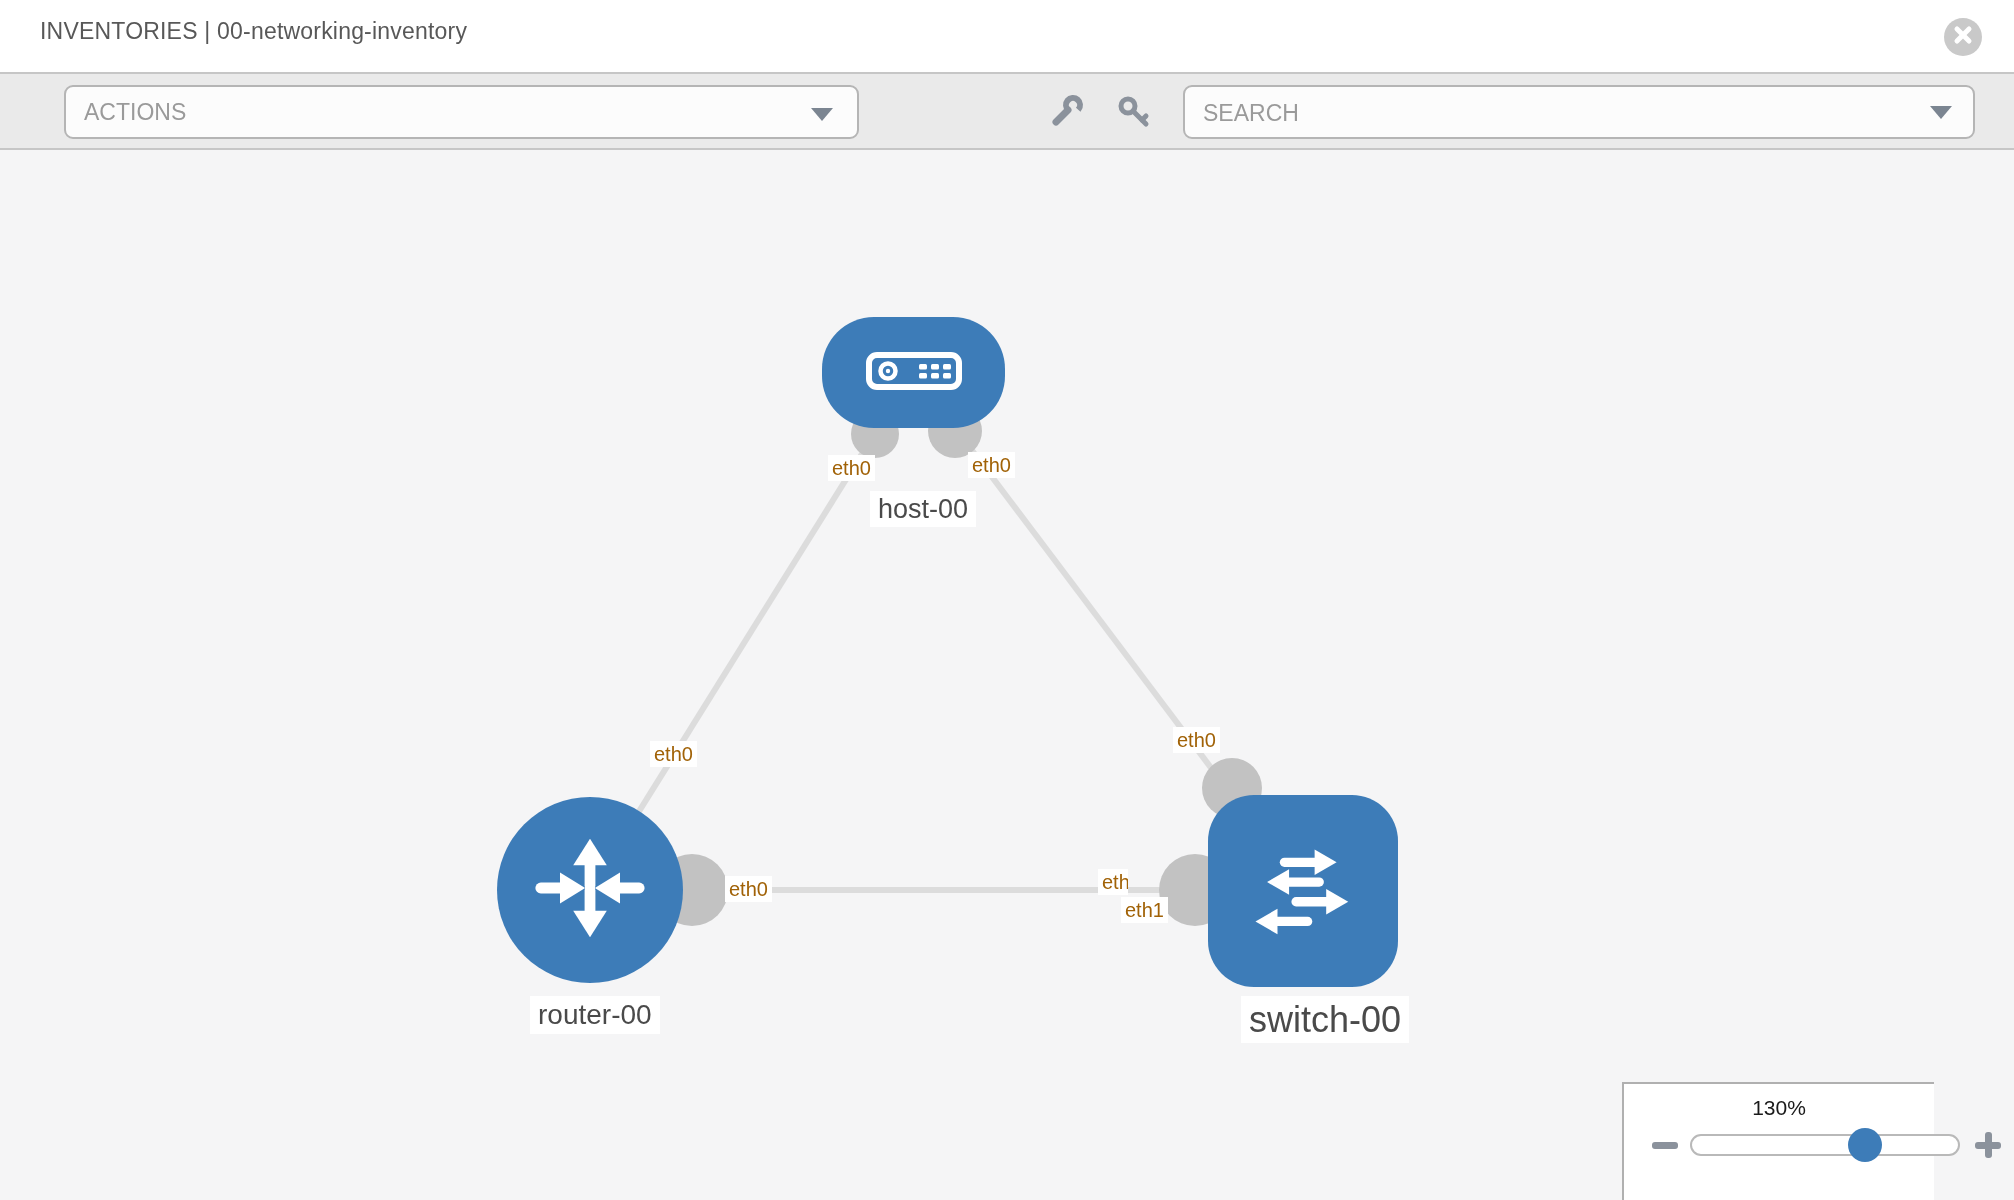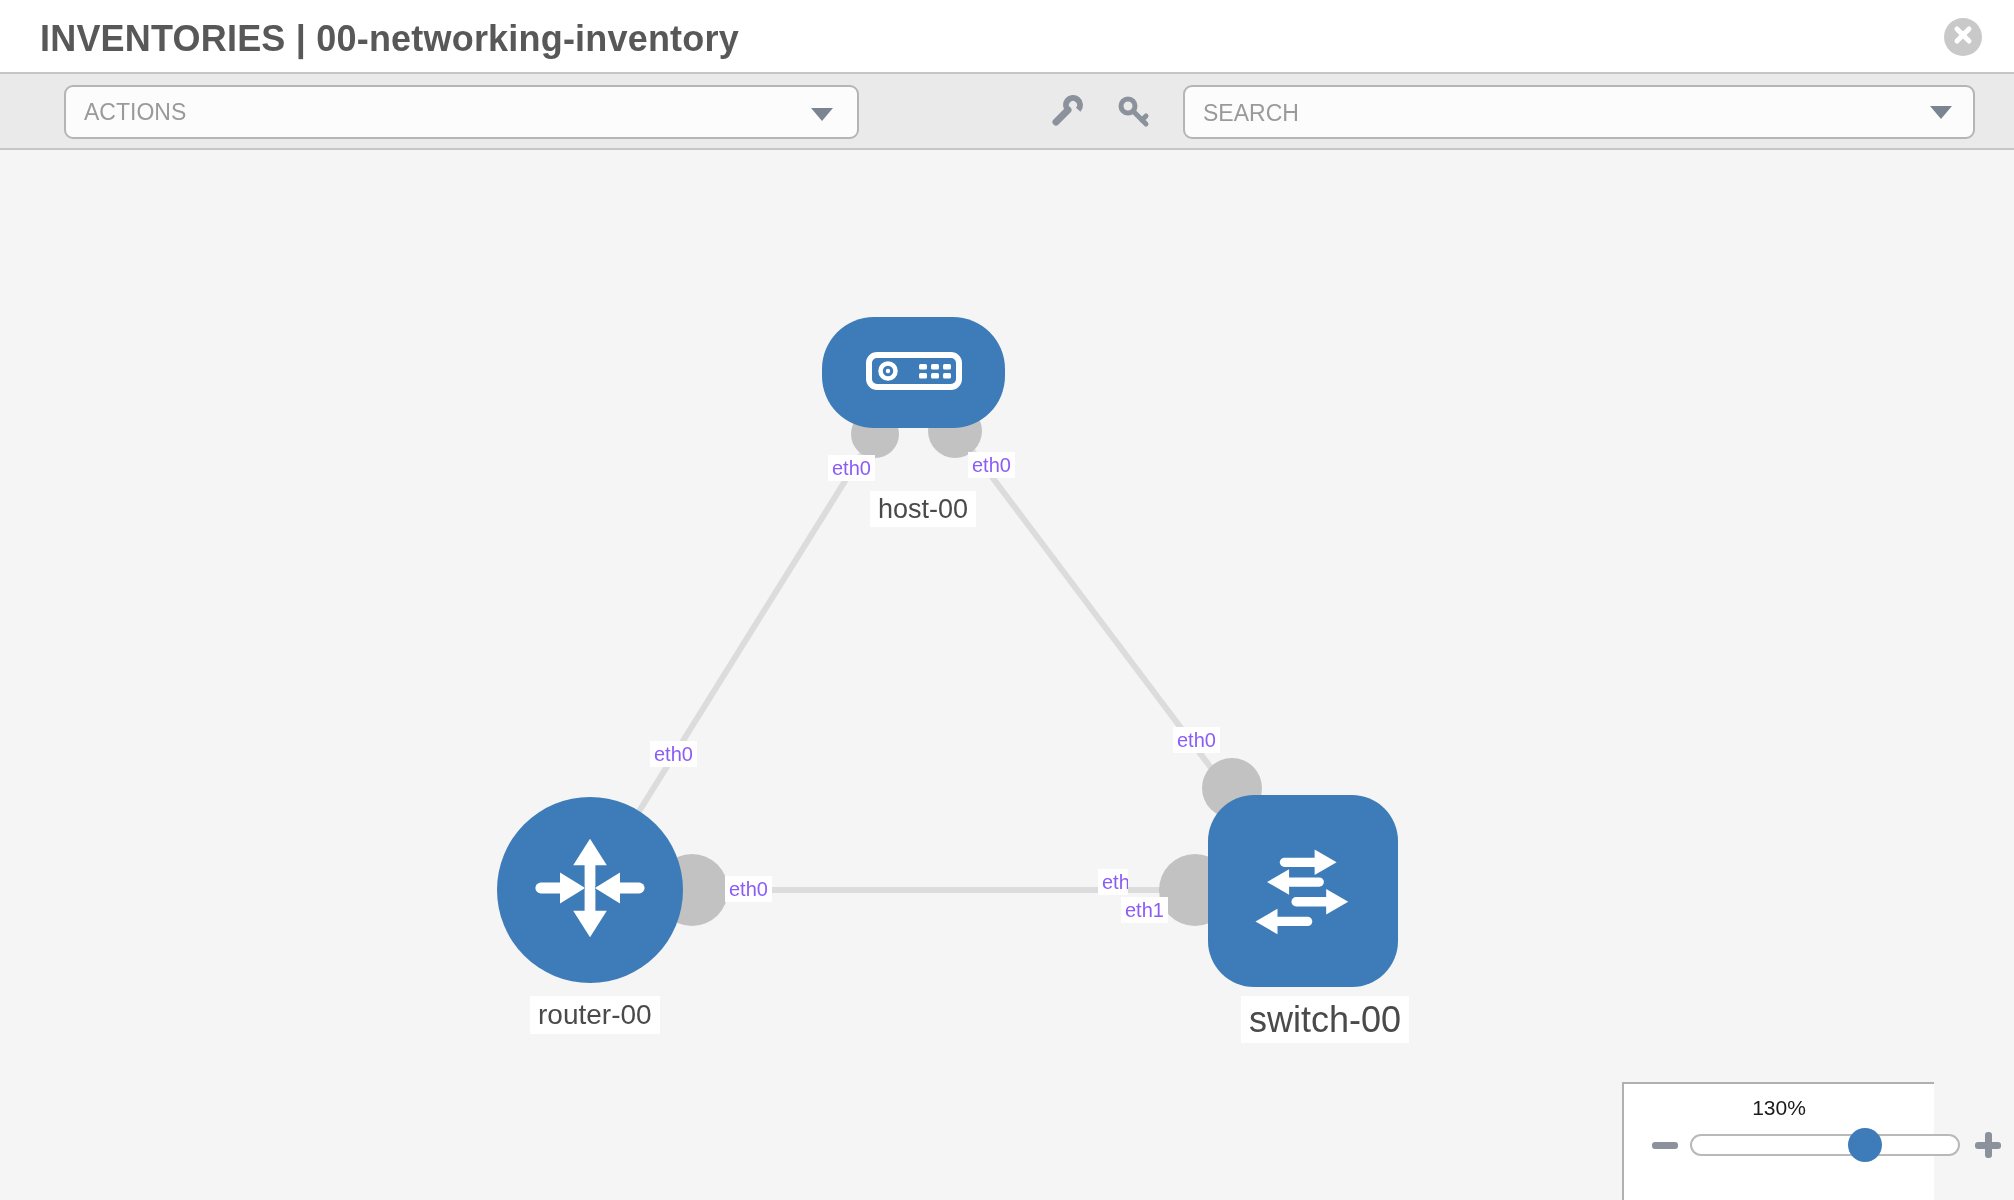--- a/index.html
+++ b/index.html
@@ -8,21 +8,21 @@
     --iface-color:#c2c2c2;
     --icon-gray:#8b929c;
   }
   *{box-sizing:border-box;margin:0;padding:0;}
   html,body{width:2014px;height:1200px;overflow:hidden;}
   body{font-family:"Liberation Sans", sans-serif;background:#fff;position:relative;}
   .page{position:absolute;left:0;top:0;width:2014px;height:1200px;}
 
   
   .header{position:absolute;left:0;top:0;width:2014px;height:72px;background:#fff;}
-  .page-title{position:absolute;left:40px;top:18px;font-size:36px;font-weight:700;color:#585858;letter-spacing:.2px;}
+  .page-title{position:absolute;left:40px;top:18px;font-size:23px;font-weight:400;color:#585858;letter-spacing:.2px;}
   .close-btn{position:absolute;left:1944px;top:18px;width:38px;height:38px;border-radius:50%;
     background:#c9c9c9;display:flex;align-items:center;justify-content:center;cursor:pointer;}
 
   
   .toolbar{position:absolute;left:0;top:72px;width:2014px;height:78px;background:#eaeaea;
     border-top:2px solid #c6c6c6;border-bottom:2px solid #c6c6c6;}
   .combo{position:absolute;top:11px;height:54px;background:#fcfcfc;border:2px solid #b5b5b5;
     border-radius:9px;display:flex;align-items:center;padding:0 18px;cursor:pointer;}
   .combo .ph{font-size:23px;color:#9a9a9a;}
   .combo-actions{left:40px;width:795px;margin-left:24px;}
@@ -41,21 +41,21 @@
   
   .canvas{position:absolute;left:0;top:150px;width:2014px;height:1050px;background:#f5f5f6;}
   .links-layer{position:absolute;left:0;top:0;width:2014px;height:1050px;}
 
   .node{position:absolute;background:var(--node-color);display:flex;align-items:center;justify-content:center;cursor:pointer;}
   .node-host{left:822px;top:167px;width:183px;height:111px;border-radius:52px;}
   .node-router{left:497px;top:647px;width:186px;height:186px;border-radius:50%;}
   .node-switch{left:1208px;top:645px;width:190px;height:192px;border-radius:46px;}
 
   .node-label{position:absolute;background:#fff;color:#4a4a4a;font-size:27px;padding:2px 8px;line-height:1.2;white-space:nowrap;}
-  .iface-label{position:absolute;background:#fff;color:#8b5cf6;font-size:20px;padding:1px 4px;line-height:1.2;white-space:nowrap;}
+  .iface-label{position:absolute;background:#fff;color:#a16207;font-size:20px;padding:1px 4px;line-height:1.2;white-space:nowrap;}
   .iface-label.clipped{max-width:30px;overflow:hidden;}
 
   
   .zoom-panel{position:absolute;left:1622px;top:1082px;width:312px;height:118px;background:#fff;
     border-top:2px solid #b0b0b0;border-left:2px solid #b0b0b0;}
   .zoom-level{position:absolute;left:0;top:12px;width:100%;text-align:center;font-size:21px;color:#1a1a1a;}
   .zoom-btn{position:absolute;width:30px;height:30px;display:flex;align-items:center;justify-content:center;cursor:pointer;}
   .zoom-btn.minus{left:26px;top:46px;}
   .zoom-btn.plus{left:349px;top:46px;}
   .bar-h{width:26px;height:7px;border-radius:3px;background:var(--icon-gray);}

